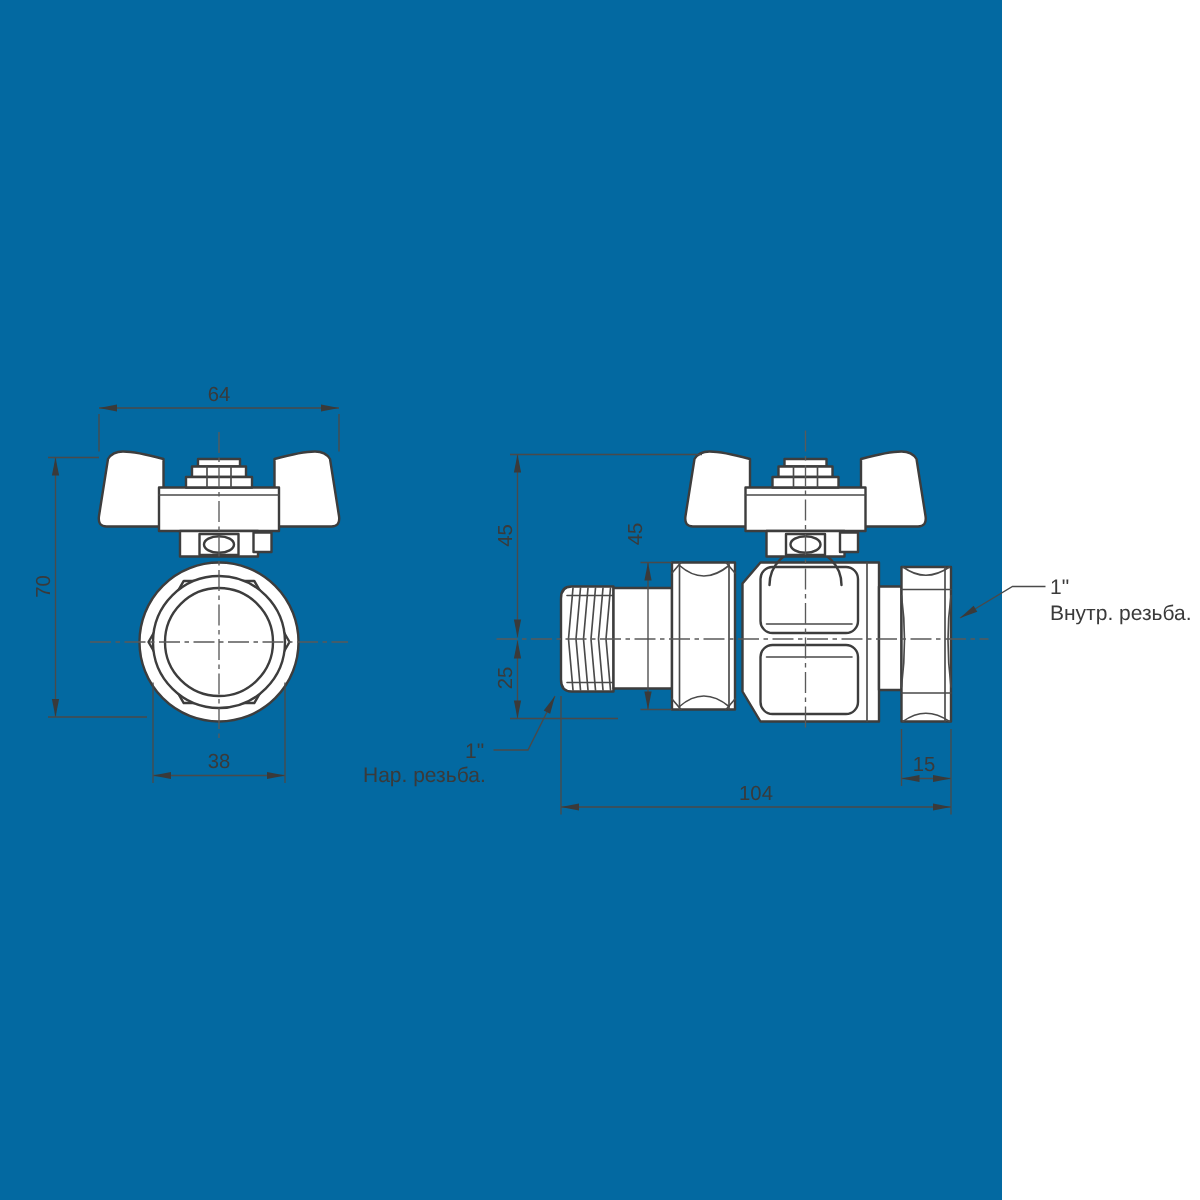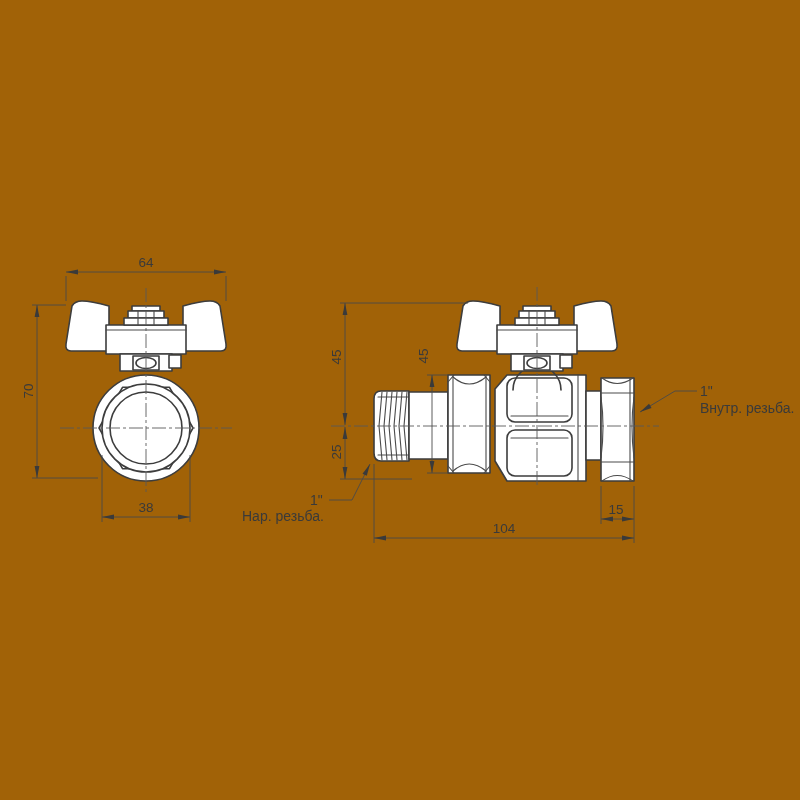--- a/index.html
+++ b/index.html
@@ -1,16 +1,16 @@
 <!DOCTYPE html>
 <html><head>
 <meta charset="utf-8">
 <style>
   html,body{margin:0;padding:0;background:#ffffff;}
-  .stage{width:800px;height:800px;background:#a16207;position:relative;}
+  .stage{width:668px;height:800px;background:#0369a1;position:relative;}
   svg{display:block;}
   .o  {stroke:#3d3d3d;stroke-width:1.6;fill:#ffffff;stroke-linejoin:round;stroke-linecap:round;}
   .ol {stroke:#3d3d3d;stroke-width:1.6;fill:none;stroke-linejoin:round;stroke-linecap:round;}
   .t  {stroke:#4a4a4a;stroke-width:1.1;fill:none;stroke-linecap:round;}
   .cl {stroke:#5a5a5a;stroke-width:0.9;fill:none;stroke-dasharray:14 3 3 3;}
   .dim{stroke:#4a4a4a;stroke-width:0.9;fill:none;}
   text{font-family:"Liberation Sans","DejaVu Sans",sans-serif;fill:#3a3a3a;}
   .dt {font-size:13.5px;}
   .lbl{font-size:14px;}
 </style>

